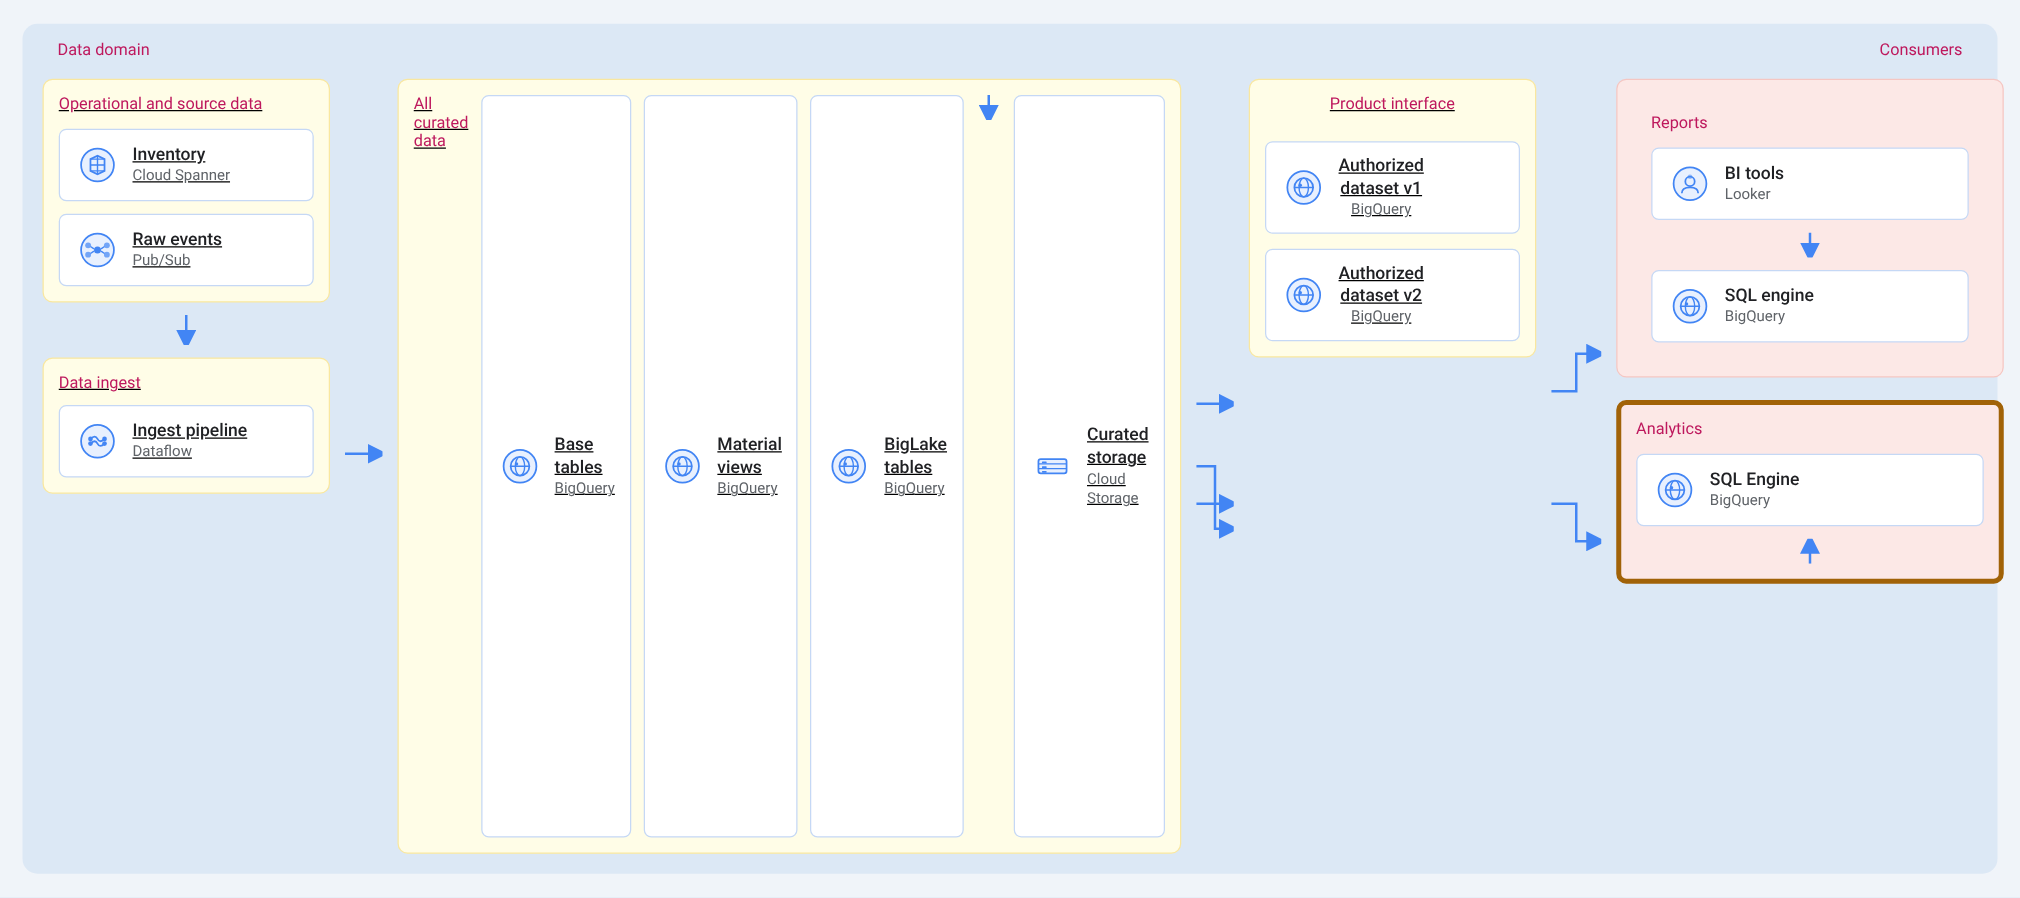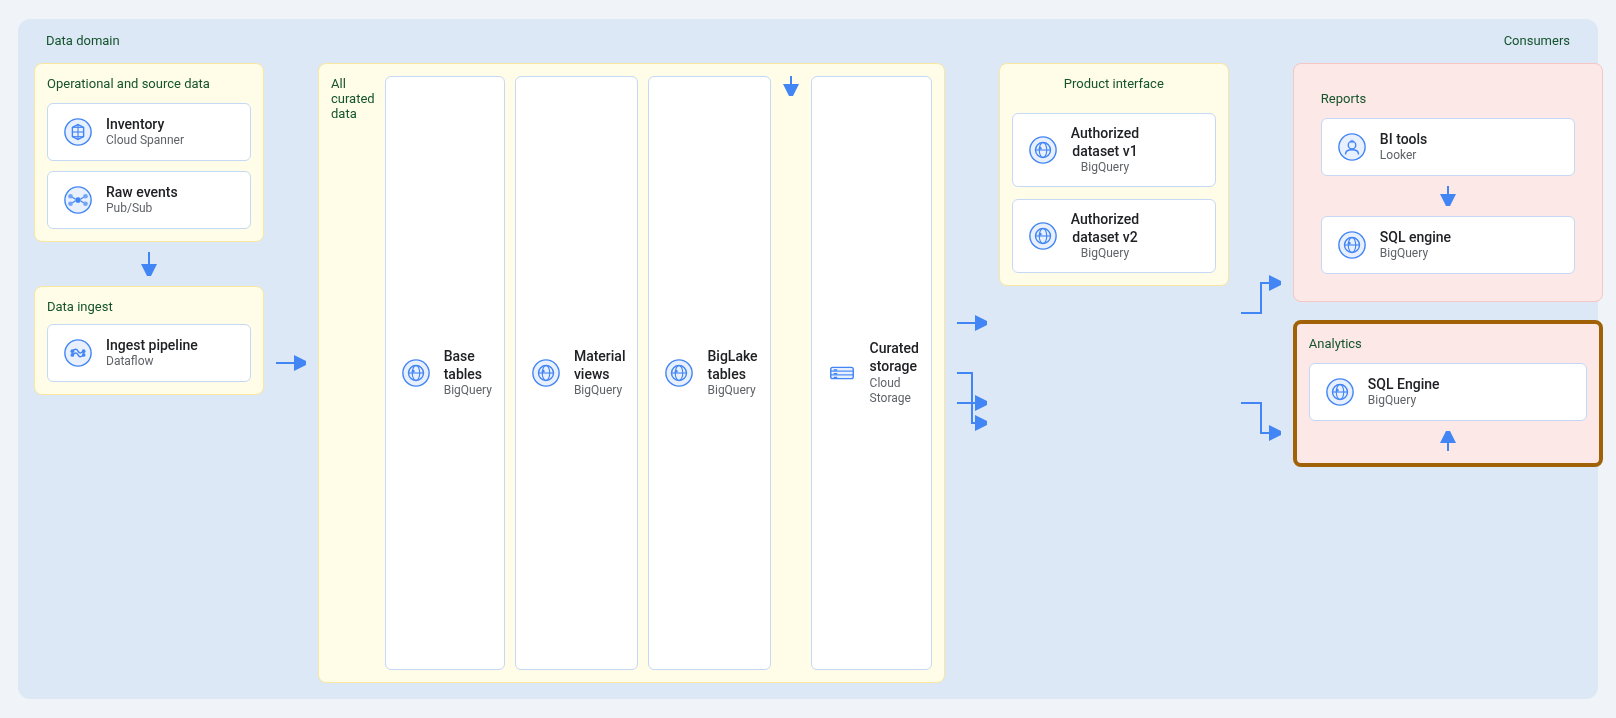--- a/index.html
+++ b/index.html
@@ -20,31 +20,32 @@
       gap: 16px;
       padding: 16px;
       background: #dce8f5;
       border-radius: 12px;
       position: relative;
     }
 
     
     .section-label {
       font-size: 13px;
-      color: #14532d;
+      color: #be185d;
       margin-bottom: 10px;
       font-weight: 400;
     }
 
     
     .yellow-panel {
       background: #fffde7;
       border-radius: 8px;
       padding: 12px;
       border: 1px solid #f9e79f;
+      text-decoration: underline;
     }
 
     .reports-panel {
       background: #fce8e6;
       border-radius: 8px;
       padding: 27px;
       border: 1px solid #f5c6c2;
       margin-bottom: 8px;
       flex: 0 0 auto;
     }

